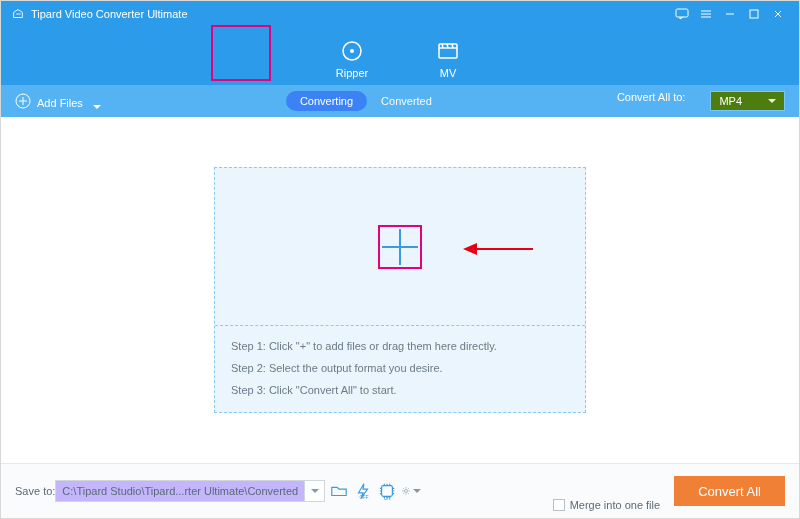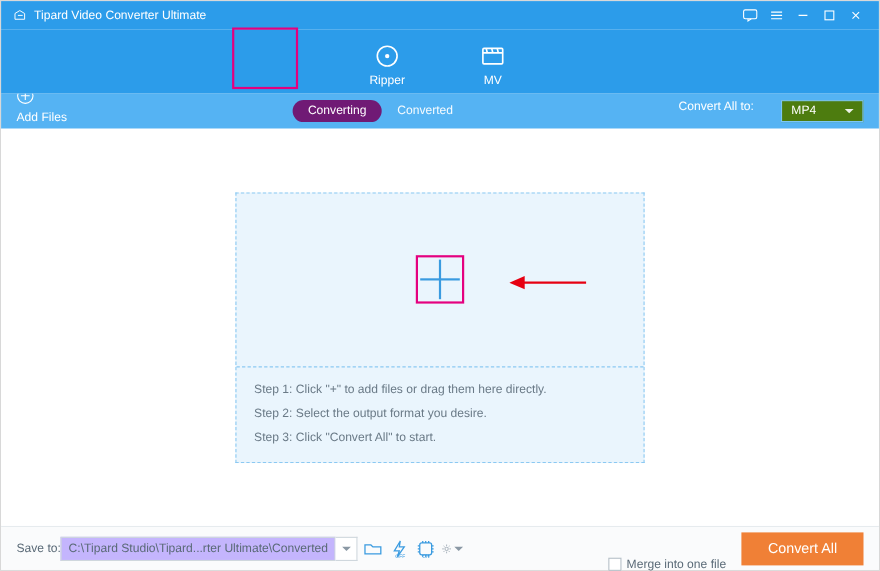--- a/index.html
+++ b/index.html
@@ -15,46 +15,46 @@
 
   
   .nav { height: 58px; background: #2c9cea; display: flex; align-items: flex-end; justify-content: center; gap: 42px; padding-bottom: 6px; position: relative; }
   .nav-item { display: flex; flex-direction: column; align-items: center; color: #fff; font-size: 11px; cursor: pointer; width: 54px; }
   .nav-item .icon { width: 24px; height: 24px; display: flex; align-items: center; justify-content: center; margin-bottom: 4px; }
   .nav-item svg { stroke: #fff; fill: none; stroke-width: 1.5; }
   .nav-highlight { position: absolute; border: 2px solid #e4007f; left: 210px; top: -2px; width: 60px; height: 56px; pointer-events: none; }
 
   
   .toolbar { height: 32px; background: #55b3f3; display: flex; align-items: center; padding: 0 14px; color: #fff; font-size: 11px; }
-  .add-files { display: flex; align-items: flex-start; gap: 6px; cursor: pointer; flex-direction: column; }
+  .add-files { display: flex; align-items: flex-end; gap: 6px; cursor: pointer; }
   .add-files .plus-circle { width: 16px; height: 16px; }
   .add-files .chev { margin-left: 4px; }
   .toolbar .center { flex: 1; display: flex; justify-content: center; gap: 14px; align-items: center; }
-  .pill { background: #701a75; padding: 4px 14px; border-radius: 11px; font-size: 11px; cursor: pointer; }
+  .pill { background: #3b82f6; padding: 4px 14px; border-radius: 11px; font-size: 11px; cursor: pointer; }
   .tab-plain { font-size: 11px; cursor: pointer; opacity: 0.95; }
   .convert-all { display: flex; gap: 25px; font-size: 11px; }
   .format-select { background: #4d7c0f; border: 1px solid #7cc6f6; padding: 2px 8px; display: flex; align-items: center; gap: 26px; cursor: pointer; height: 20px; }
   .format-select .chev { opacity: 0.9; }
 
   
   .content { flex: 1; background: #fff; position: relative; display: flex; align-items: center; justify-content: center; }
   .dropzone { width: 372px; border: 1px dashed #8cc9f2; background: #eaf5fd; display: flex; flex-direction: column; }
   .drop-top { height: 158px; display: flex; align-items: center; justify-content: center; border-bottom: 1px dashed #8cc9f2; position: relative; }
   .plus-big { width: 44px; height: 44px; border: 2px solid #e4007f; display: flex; align-items: center; justify-content: center; cursor: pointer; }
   .plus-big::before, .plus-big::after { content: ""; position: absolute; background: #3a9be0; }
   .plus-big-inner { position: relative; width: 40px; height: 40px; }
   .plus-big-inner::before { content: ""; position: absolute; left: 19px; top: 2px; width: 2px; height: 36px; background: #3a9be0; }
   .plus-big-inner::after { content: ""; position: absolute; top: 19px; left: 2px; height: 2px; width: 36px; background: #3a9be0; }
   .arrow { position: absolute; left: 248px; top: 72px; pointer-events: none; }
   .drop-steps { padding: 14px 16px 16px 16px; }
   .drop-steps p { font-size: 11px; color: #6a7a87; margin-bottom: 10px; }
   .drop-steps p:last-child { margin-bottom: 0; }
 
   
-  .bottombar { height: 40px; border-top: 1px solid #e4e9ed; background: #fafbfc; display: flex; align-items: center; padding: 0 14px; gap: 0; font-size: 11px; color: #5a6a77; }
+  .bottombar { height: 55px; border-top: 1px solid #e4e9ed; background: #fafbfc; display: flex; align-items: center; padding: 0 14px; gap: 0; font-size: 11px; color: #5a6a77; }
   .bottombar .label { color: #5a6a77; }
   .path-input { flex: 0 0 250px; height: 22px; border: 1px solid #cfd7dd; background: #c4b5fd; padding: 0 6px; display: flex; align-items: center; color: #5a6a77; overflow: hidden; white-space: nowrap; }
   .path-drop { width: 20px; height: 22px; border: 1px solid #cfd7dd; border-left: none; background: #fff; display: flex; align-items: center; justify-content: center; cursor: pointer; }
   .bb-icon { width: 20px; height: 20px; display: inline-flex; align-items: center; justify-content: center; cursor: pointer; margin-left: 4px; }
   .bb-icon svg { stroke: #3a9be0; fill: none; stroke-width: 1.3; }
   .bb-icon.settings svg { stroke: #8a98a4; }
   .bottombar .spacer { flex: 1; }
   .merge { display: flex; align-items: center; gap: 5px; cursor: pointer; margin-top: 28px; }
   .merge .box { width: 12px; height: 12px; border: 1px solid #b6c0c8; background: #fff; }
   .convert-btn { background: #f08036; color: #fff; height: 30px; padding: 0 24px; display: flex; align-items: center; justify-content: center; font-size: 13px; cursor: pointer; margin-left: 14px; }

